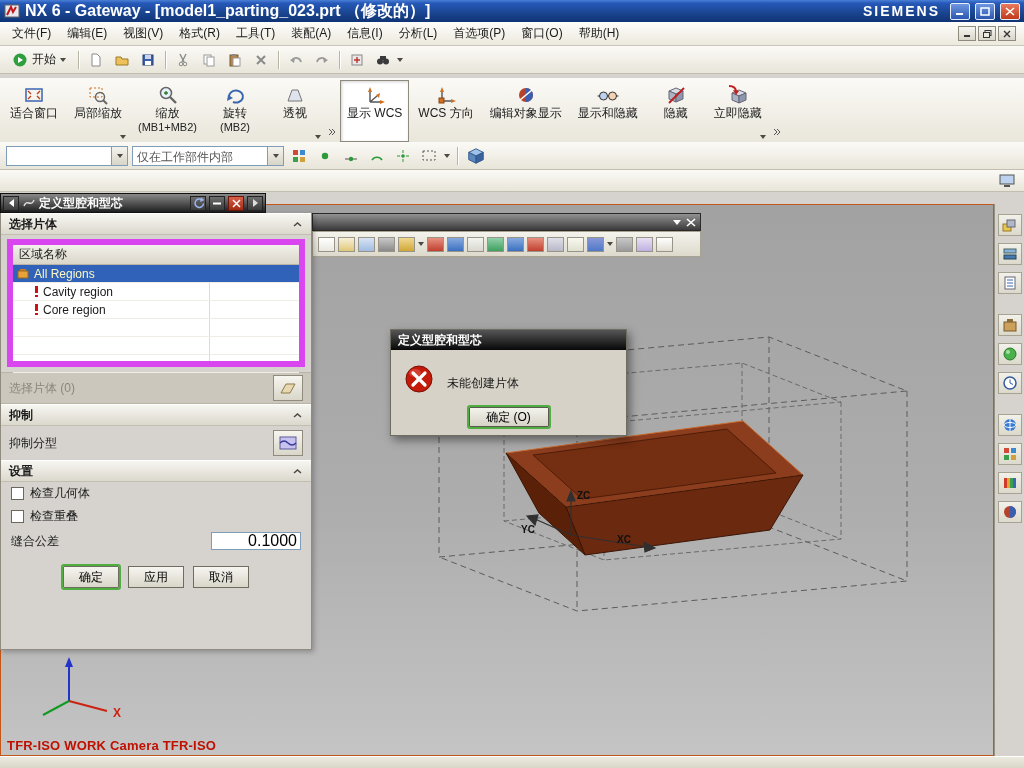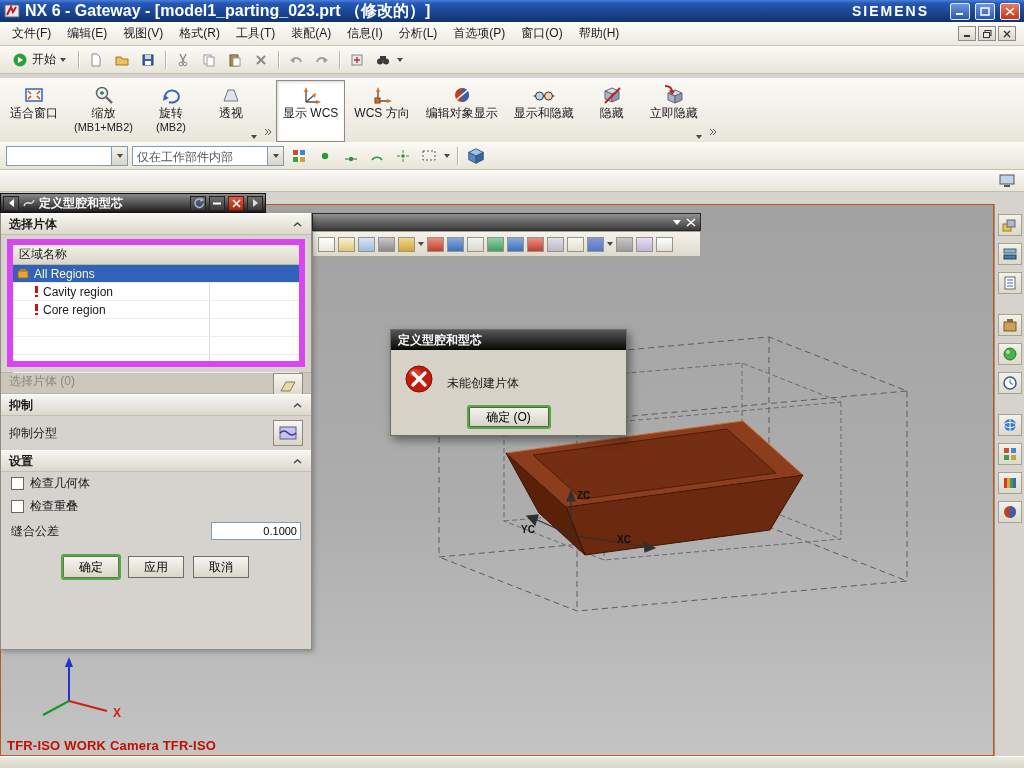--- a/index.html
+++ b/index.html
@@ -5,21 +5,21 @@
 *{box-sizing:border-box;margin:0;padding:0}
 html,body{width:1024px;height:768px}
 body{font-family:"Liberation Sans","DejaVu Sans",sans-serif;font-size:12px;color:#1a1a1a;overflow:hidden;background:#d6d3ce}
 .app{position:relative;width:1024px;height:768px;background:#d6d3ce}
 
 
 .titlebar{position:absolute;left:0;top:0;right:0;height:22px;display:flex;align-items:center;gap:5px;padding:0 4px;
  background:linear-gradient(180deg,#4a7fd6 0%,#2558b8 15%,#1a448f 60%,#0f3475 100%)}
 .title-text{color:#fff;font-weight:bold;font-size:16px;white-space:nowrap}
 .tspacer{flex:1}
-.brand{color:#fff;font-weight:bold;font-size:14px;letter-spacing:2px;margin-right:16px}
+.brand{color:#fff;font-weight:bold;font-size:14px;letter-spacing:2px;margin-right:5px}
 .winbtn{width:20px;height:17px;border:1px solid #e8eefc;border-radius:2px;display:flex;align-items:center;justify-content:center}
 .winbtn.blue{background:linear-gradient(180deg,#6f97e0,#2b57b0)}
 .winbtn.close{background:linear-gradient(180deg,#e87a5e,#c03a1a)}
 
 
 .menubar{position:absolute;top:22px;left:0;right:0;height:24px;background:linear-gradient(180deg,#fdfdfb,#ece9dd);
  border-bottom:1px solid #c9c5b8;display:flex;align-items:center;padding:0 4px}
 .menu-item{padding:3px 8px;white-space:nowrap}
 .mdi{margin-left:auto;display:flex;gap:2px;padding-right:4px}
 .mdi-btn{width:18px;height:15px;background:linear-gradient(#f6f5f0,#d9d6ca);border:1px solid #8f8b7e;display:flex;align-items:center;justify-content:center}
@@ -81,29 +81,29 @@
  border:1px solid #8f8b7e;border-top:none;display:flex;flex-direction:column;box-shadow:2px 2px 5px rgba(0,0,0,.25)}
 .sect{height:22px;flex:none;background:linear-gradient(180deg,#f7f6f1,#dbd8cd);border-bottom:1px solid #c2beb0;border-top:1px solid #fff;
  display:flex;align-items:center;justify-content:space-between;padding:0 8px;font-weight:bold}
 .rtable{margin:4px 6px 2px;background:#fff;border:6px solid #d946ef;height:128px;position:relative;flex:none}
 .rt-coldiv{position:absolute;left:196px;top:0;bottom:0;width:1px;background:#dedbd2}
 .rt-header{height:20px;background:linear-gradient(#f2f1ea,#d9d6c9);border-bottom:1px solid #b8b4a6;display:flex;align-items:center;padding:0 6px;position:relative}
 .rt-row{height:18px;display:flex;align-items:center;gap:5px;padding:0 4px;border-bottom:1px solid #efede6;position:relative}
 .rt-row.sel{background:#2f62b8;color:#fef9c3}
 .rt-indent{width:13px;flex:none}
 .excl{width:3px;height:11px;flex:none;background:linear-gradient(180deg,#cf1010 0,#cf1010 7px,transparent 7px,transparent 9px,#cf1010 9px,#cf1010 11px)}
-.status-row{height:22px;flex:none;background:#cbc7bc;border-top:1px solid #b8b4a6;border-bottom:1px solid #b8b4a6;
- display:flex;align-items:flex-start;justify-content:space-between;padding:0 8px;margin-top:3px}
+.status-row{height:32px;flex:none;background:#cbc7bc;border-top:1px solid #b8b4a6;border-bottom:1px solid #b8b4a6;
+ display:flex;align-items:center;justify-content:space-between;padding:0 8px;margin-top:3px}
 .dim{color:#8a877c}
 .icon-well{width:30px;height:26px;background:linear-gradient(#f6f5ef,#d9d6c9);border:1px solid #8f8b7e;display:flex;align-items:center;justify-content:center}
 .prow{height:34px;flex:none;display:flex;align-items:center;justify-content:space-between;padding:0 8px}
 .check-row{height:23px;flex:none;display:flex;align-items:center;gap:6px;padding:0 10px}
 .cb{width:13px;height:13px;background:#fff;border:1px solid #6a675c;flex:none}
 .tol-row{height:26px;flex:none;display:flex;align-items:center;justify-content:space-between;padding:0 10px}
-.tol-input{width:90px;height:18px;border:1px solid #7f9db9;background:#fff;text-align:right;font-size:11px;padding:0 3px;font-family:inherit}
+.tol-input{width:90px;height:18px;border:1px solid #7f9db9;background:#fff;text-align:right;font-size:16px;padding:0 3px;font-family:inherit}
 .btn-row{display:flex;justify-content:center;gap:9px;margin-top:12px;flex:none}
 .pbtn{min-width:56px;height:22px;background:linear-gradient(#f6f5f0,#d9d6c9);border:1px solid #6f6c60;font-size:12px;font-family:inherit;padding:0 8px}
 .pbtn.ok{outline:2px solid #4fae3f;border-radius:1px}
 
 
 .error-dialog{position:absolute;left:390px;top:137px;width:237px;height:107px;z-index:6;background:#d6d2c7;
  border:1px solid #6f6c60;box-shadow:3px 4px 9px rgba(0,0,0,.45)}
 .ed-title{height:20px;background:linear-gradient(180deg,#565656,#070707);color:#fff;font-weight:bold;display:flex;align-items:center;padding:0 7px}
 .ed-body{position:relative;height:86px}
 .ed-icon{position:absolute;left:13px;top:14px}
@@ -260,20 +260,30 @@
   </div>
 
   <div class="toolbar tb2">
     <div class="big-btn">
       <svg width="22" height="22" viewBox="0 0 22 22">
           <rect x="3" y="5" width="16" height="12" fill="none" stroke="#3a66b0" stroke-width="1.5"></rect>
           <path d="M5 7 l3 3 M17 7 l-3 3 M5 15 l3 -3 M17 15 l-3 -3" stroke="#c04018" stroke-width="1.4"></path>
         </svg>
       <span class="lbl">适合窗口</span>
 
+    </div>
+    <div class="big-btn">
+      <svg width="22" height="22" viewBox="0 0 22 22">
+          <rect x="3" y="4" width="12" height="9" fill="none" stroke="#d07020" stroke-dasharray="2 2"></rect>
+          <circle cx="13" cy="13" r="4.5" fill="none" stroke="#666" stroke-width="1.5"></circle>
+          <path d="M16 16 l4 4" stroke="#666" stroke-width="2"></path>
+        </svg>
+      <span class="lbl">局部缩放</span>
+
+      <i class="dd corner-dd"></i>
     </div>
     <div class="big-btn">
       <svg width="22" height="22" viewBox="0 0 22 22">
           <circle cx="9" cy="9" r="5.5" fill="#e8f0fa" stroke="#666" stroke-width="1.5"></circle>
           <path d="M13 13 l6 6" stroke="#666" stroke-width="2.4"></path>
           <path d="M7 9 h4 M9 7 v4" stroke="#2a7a2a" stroke-width="1.3"></path>
         </svg>
       <span class="lbl">缩放</span>
       <span class="sub">(MB1+MB2)</span>
     </div>

